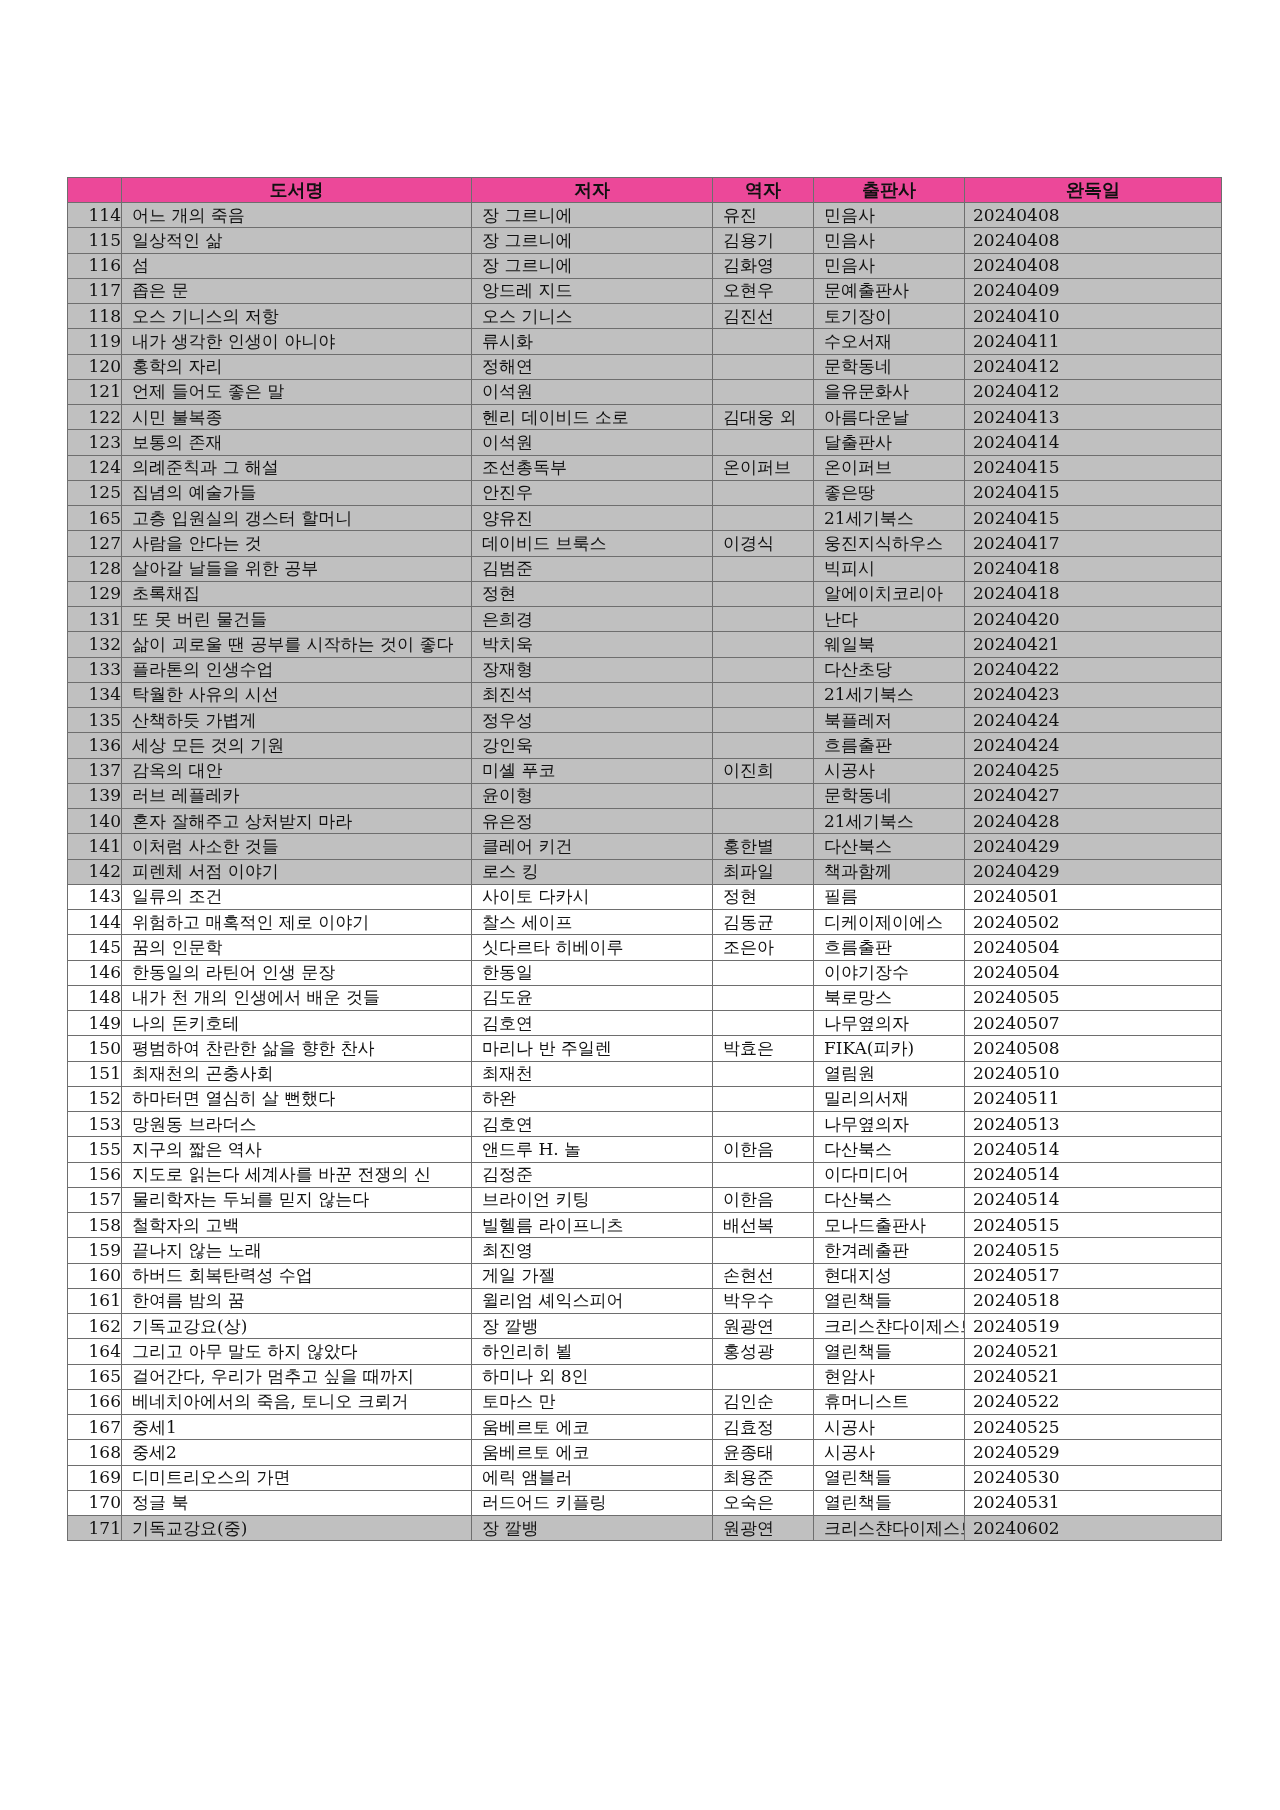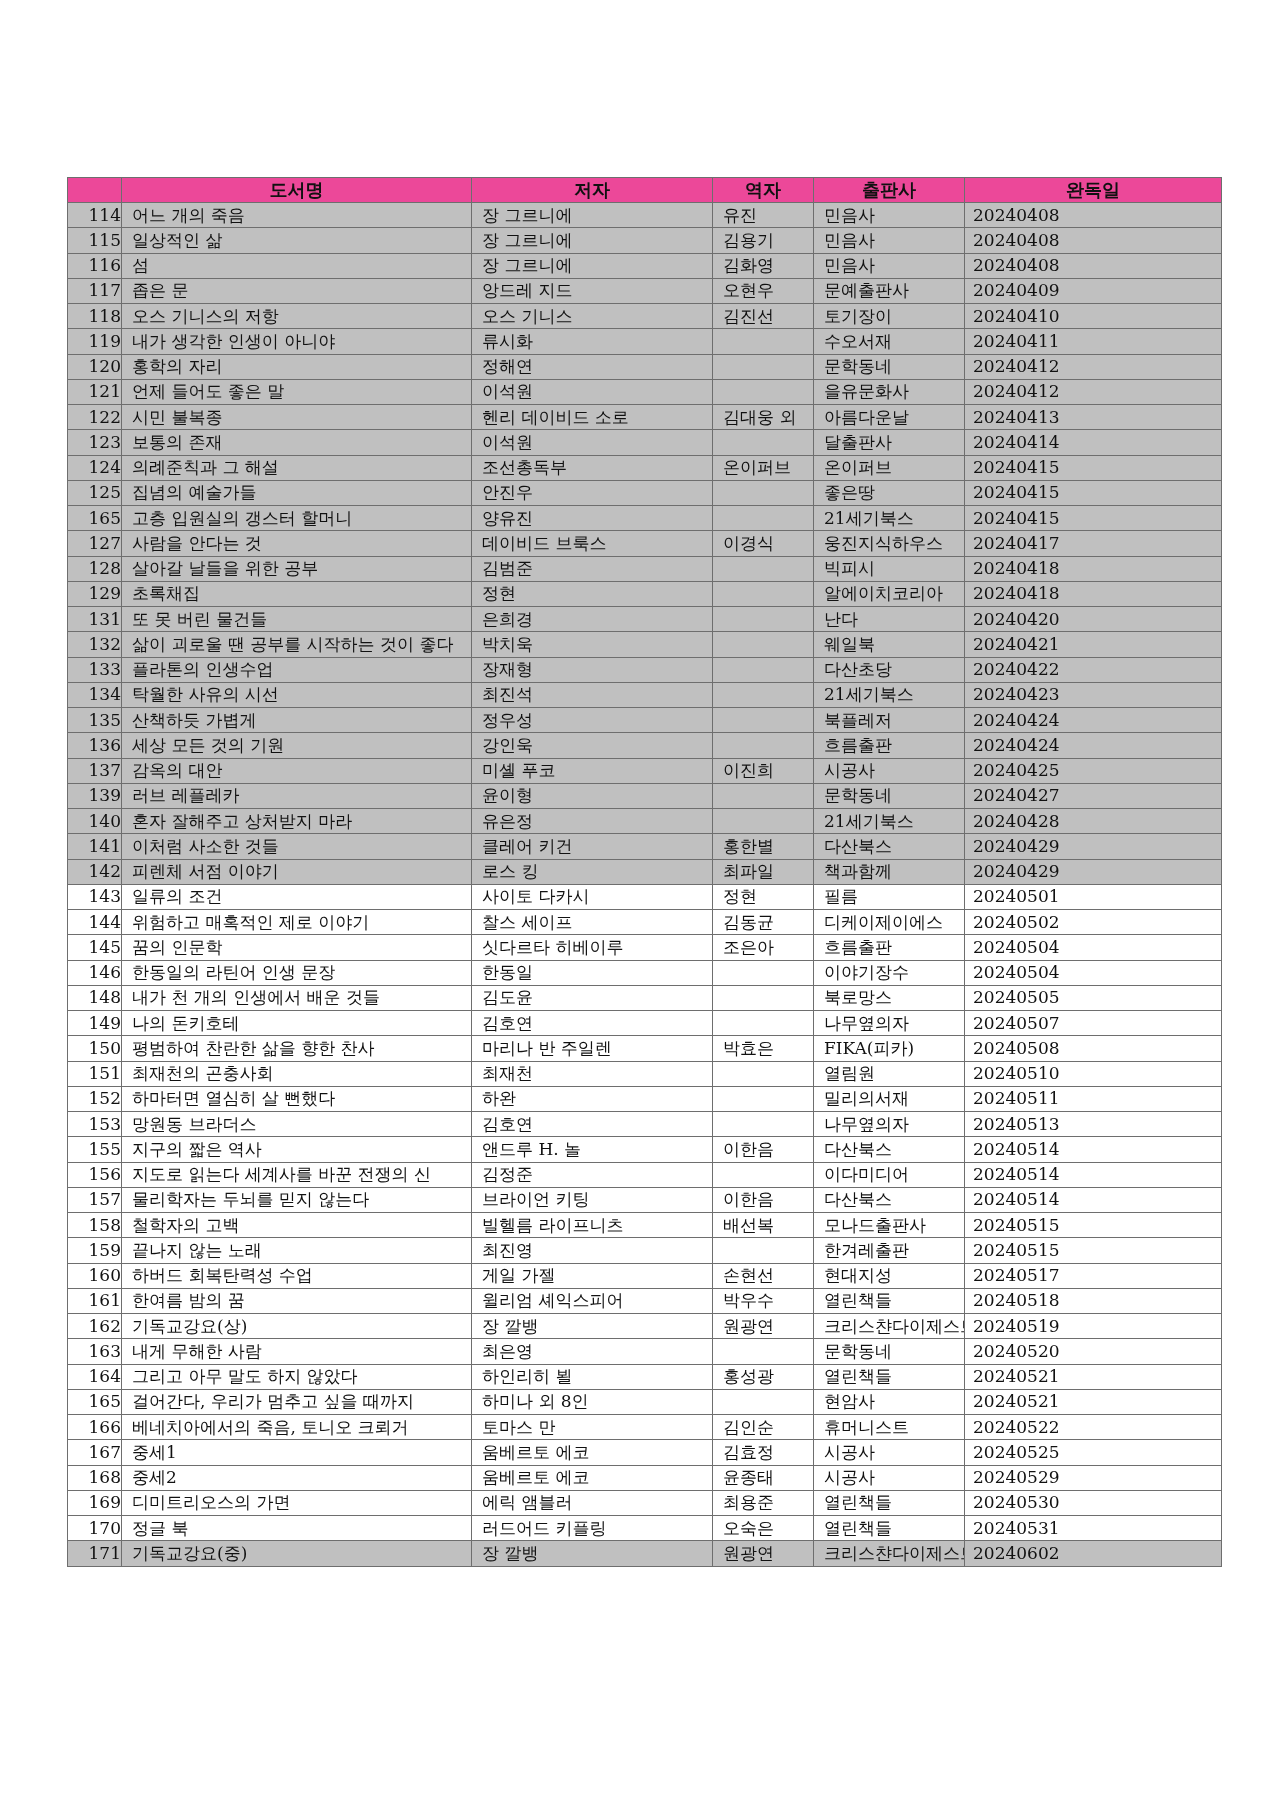--- a/index.html
+++ b/index.html
@@ -408,28 +408,20 @@
         </tr>
         <tr class="plain">
           <td class="no">162</td>
           <td>기독교강요(상)</td>
           <td>장 깔뱅</td>
           <td>원광연</td>
           <td>크리스챤다이제스트</td>
           <td class="date">20240519</td>
         </tr>
         <tr class="plain">
-          <td class="no">163</td>
-          <td>내게 무해한 사람</td>
-          <td>최은영</td>
-          <td></td>
-          <td>문학동네</td>
-          <td class="date">20240520</td>
-        </tr>
-        <tr class="plain">
           <td class="no">164</td>
           <td>그리고 아무 말도 하지 않았다</td>
           <td>하인리히 뵐</td>
           <td>홍성광</td>
           <td>열린책들</td>
           <td class="date">20240521</td>
         </tr>
         <tr class="plain">
           <td class="no">165</td>
           <td>걸어간다, 우리가 멈추고 싶을 때까지</td>

